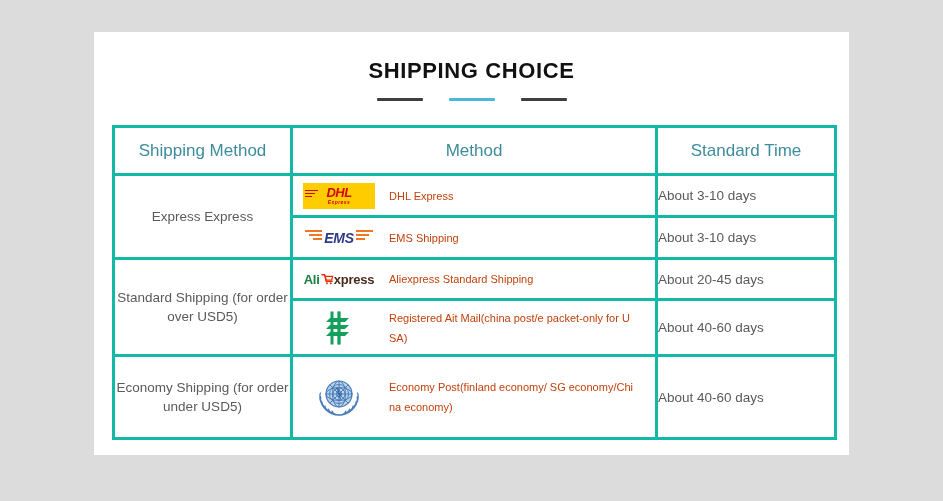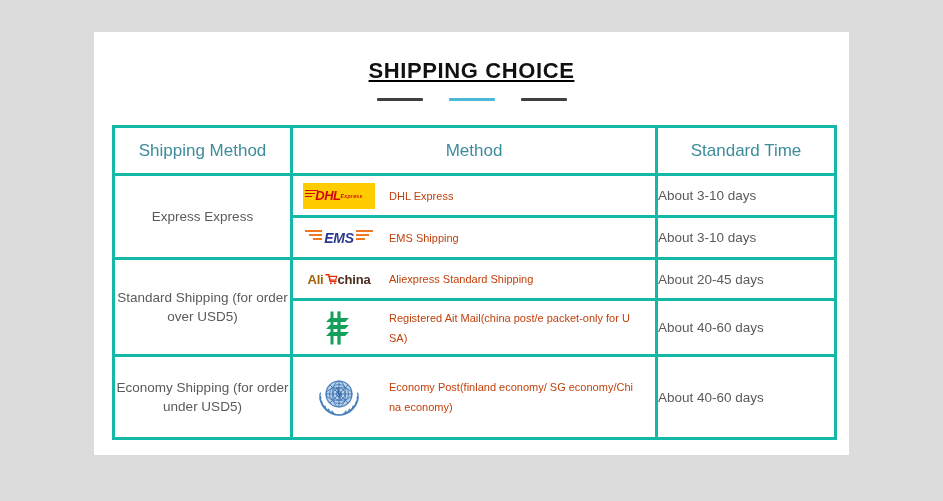--- a/index.html
+++ b/index.html
@@ -18,21 +18,20 @@
     width: 943px;
     height: 501px;
   }
   .card {
     position: absolute;
     left: 94px;
     top: 32px;
     width: 755px;
     height: 423px;
     background: #ffffff;
-    text-decoration: underline;
   }
   .title {
     margin: 0;
     padding-top: 26px;
     text-align: center;
     font-size: 22px;
     font-weight: bold;
     letter-spacing: 0.6px;
     color: #111111;
     font-family: "Liberation Sans", sans-serif;
@@ -122,21 +121,21 @@
   .r-econ     { height: 83px; }
 
   
   .dhl {
     width: 72px;
     height: 26px;
     background: #ffcc00;
     position: relative;
     overflow: hidden;
     display: flex;
-    flex-direction: row;
+    flex-direction: column;
     align-items: center;
     justify-content: center;
   }
   .dhl .bars {
     position: absolute;
     left: 2px;
     top: 7px;
     width: 14px;
     height: 8px;
   }
@@ -207,21 +206,21 @@
 
   
   .ali {
     display: flex;
     align-items: center;
     font-size: 13px;
     font-weight: bold;
     font-family: "Liberation Sans", sans-serif;
     letter-spacing: -0.2px;
   }
-  .ali .ali-a { color: #a16207; }
+  .ali .ali-a { color: #15803d; }
   .ali .ali-cart {
     position: relative;
     width: 13px;
     height: 12px;
     margin: 0 0px 0 1px;
   }
   .ali .ali-x { color: #4a2b1e; }
 
   
   .cpost { width: 40px; height: 38px; }
@@ -311,21 +310,21 @@
                 <span class="ali">
                   <span class="ali-a">Ali</span>
                   <span class="ali-cart">
                     <svg viewBox="0 0 14 13" width="13" height="12" aria-hidden="true">
                       <path d="M1 2 H4 L5.6 9 H12" stroke="#e62e04" stroke-width="1.6" fill="none" stroke-linecap="round" stroke-linejoin="round"></path>
                       <path d="M4.6 3.6 H12.6 L11.6 7.6 H5.4 Z" stroke="#e62e04" stroke-width="1.3" fill="none"></path>
                       <circle cx="6.4" cy="11.2" r="1.1" fill="#e62e04"></circle>
                       <circle cx="10.6" cy="11.2" r="1.1" fill="#e62e04"></circle>
                     </svg>
                   </span>
-                  <span class="ali-x">china</span>
+                  <span class="ali-x">xpress</span>
                 </span>
               </span>
               <span class="courier-text">Aliexpress Standard Shipping</span>
             </div>
           </td>
           <td class="cell-time">About 20-45 days</td>
         </tr>
 
         <tr class="r-cpost">
           <td class="cell-courier">

